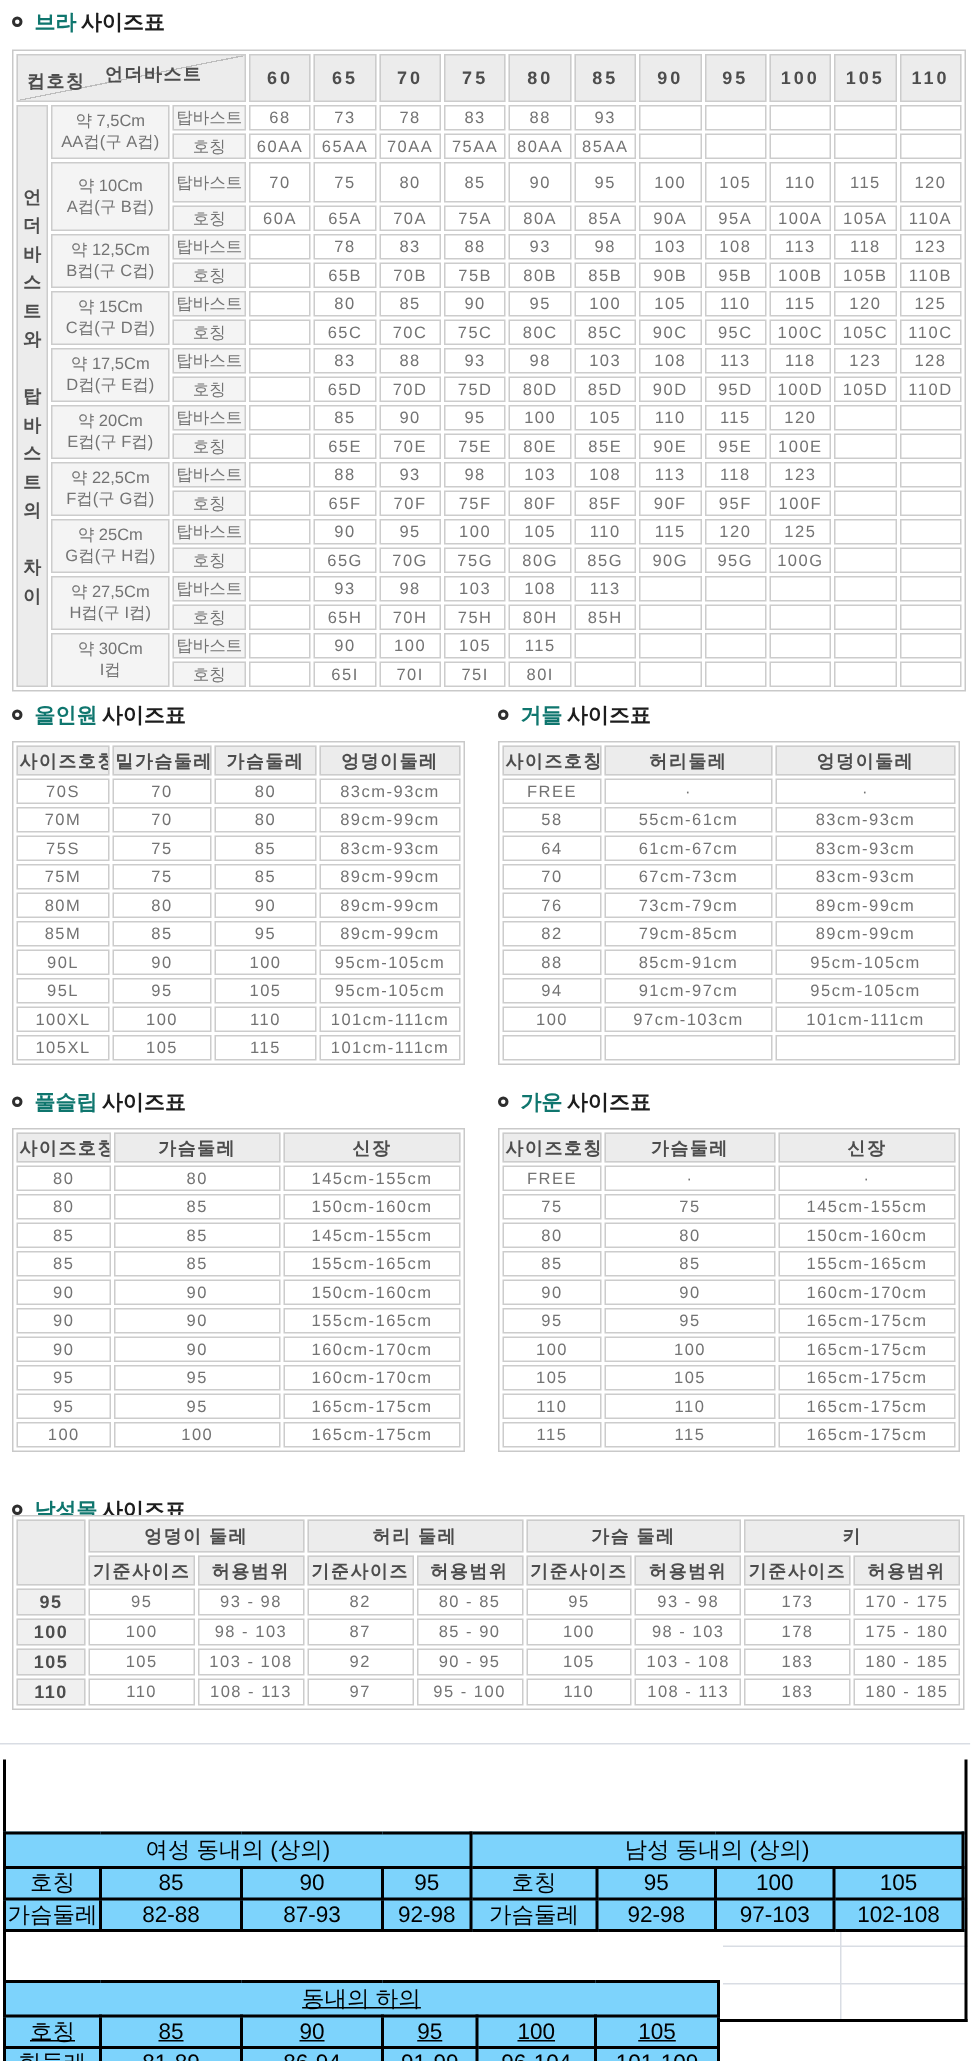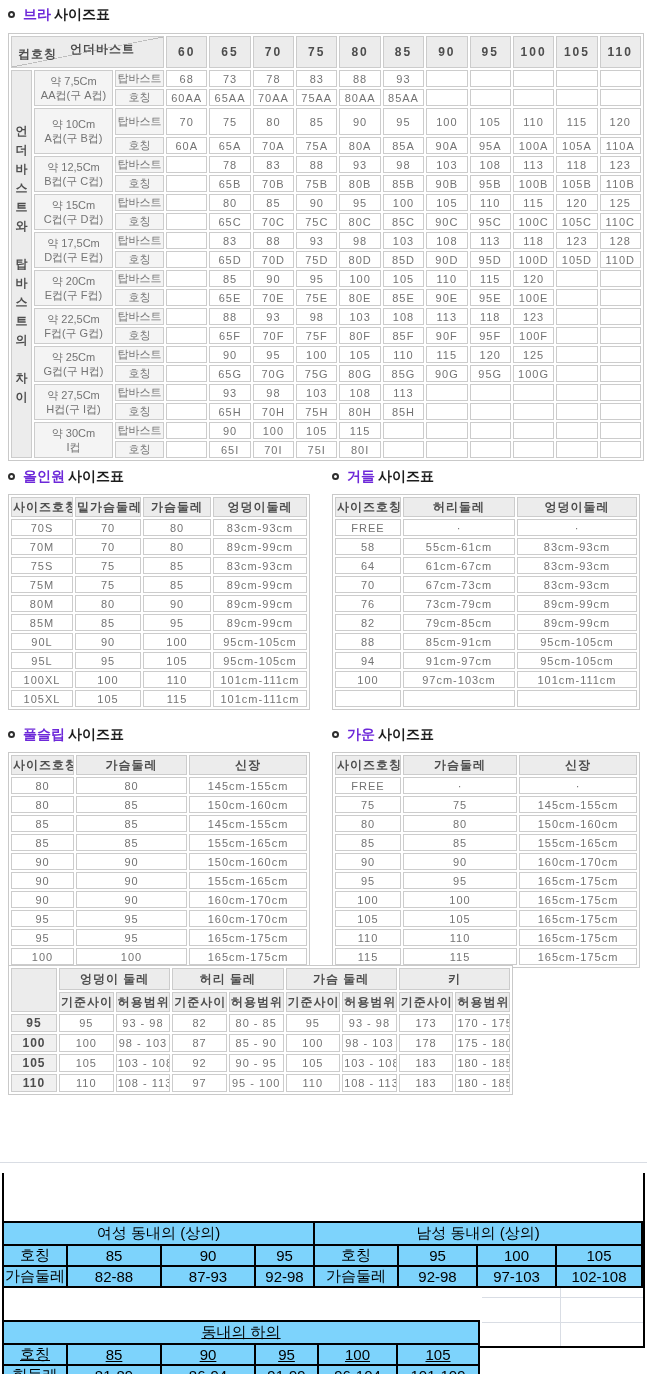--- a/index.html
+++ b/index.html
@@ -3,21 +3,21 @@
 <meta charset="utf-8">
 <style>
   html,body { margin:0; padding:0; background:#ffffff; }
   .page { position:relative; width:647px; height:1374px; background:#fff; overflow:hidden;
           font-family:"Liberation Sans","DejaVu Sans",sans-serif; }
 
   
   .sec-title { position:absolute; font-size:14px; font-weight:bold; color:#1c1c1c; white-space:nowrap; }
   .sec-title .bullet { display:inline-block; width:3px; height:3px; border:2.5px solid #2e2e2e;
                        border-radius:50%; margin-right:8px; vertical-align:1px; }
-  .sec-title .red { color:#6d28d9; margin-right:3px; }
+  .sec-title .red { color:#0f766e; margin-right:3px; }
 
   
   .gtable { position:absolute; border-collapse:separate; border-spacing:2px; table-layout:fixed;
             background:#fff; border:1px solid #c9c9c9; }
   .gtable th, .gtable td { border:1px solid #cccccc; padding:0 1px; text-align:center; vertical-align:middle;
             font-size:11px; color:#737373; overflow:hidden; white-space:nowrap; font-weight:normal; }
   .gtable th { background:#ececec; color:#4d4d4d; font-weight:bold; letter-spacing:1px; font-size:12px; }
   .gtable td.dat { letter-spacing:1px; background:#fff; }
   .gtable th.sz { letter-spacing:2px; }
   .gtable td.lbl { background:#f4f4f4; }
@@ -658,21 +658,21 @@
           <td class="dat">110</td>
           <td class="dat">165cm-175cm</td>
         </tr>
         <tr style="height:17px">
           <td class="dat">115</td>
           <td class="dat">115</td>
           <td class="dat">165cm-175cm</td>
         </tr>
       </tbody>
     </table>
-  <table id="mens-table" class="gtable" style="left:8px;   top:965px;width:505px;">
+  <table id="mens-table" class="gtable" style="left:8px;   top:1010px;width:635px;">
       <colgroup>
         <col style="width:46px">
         <col>
         <col>
         <col>
         <col>
         <col>
         <col>
         <col>
         <col>

